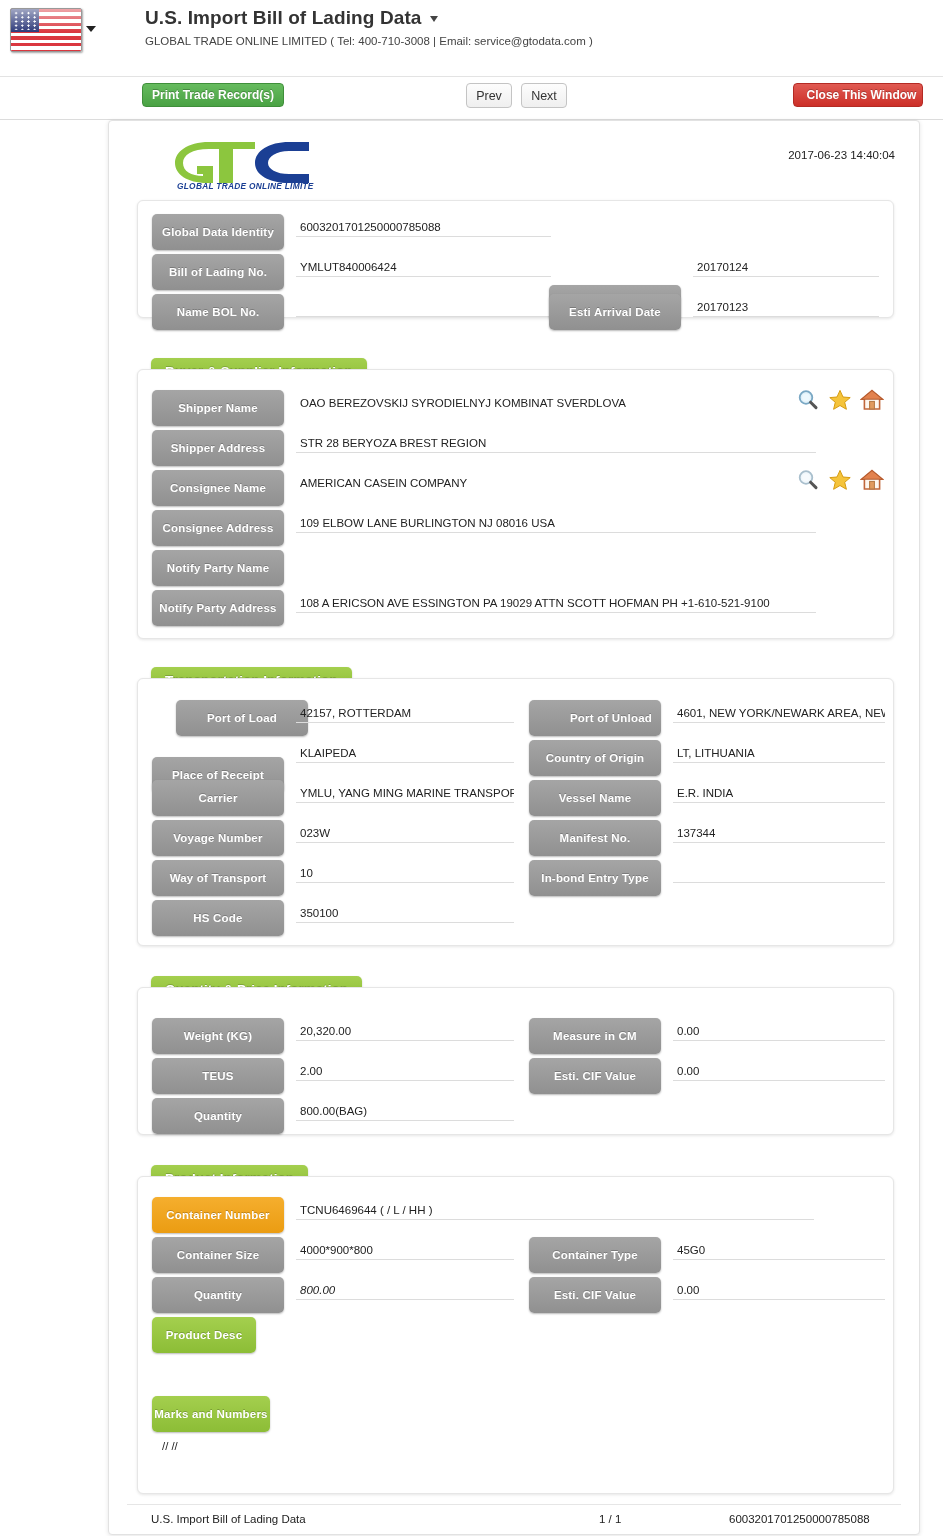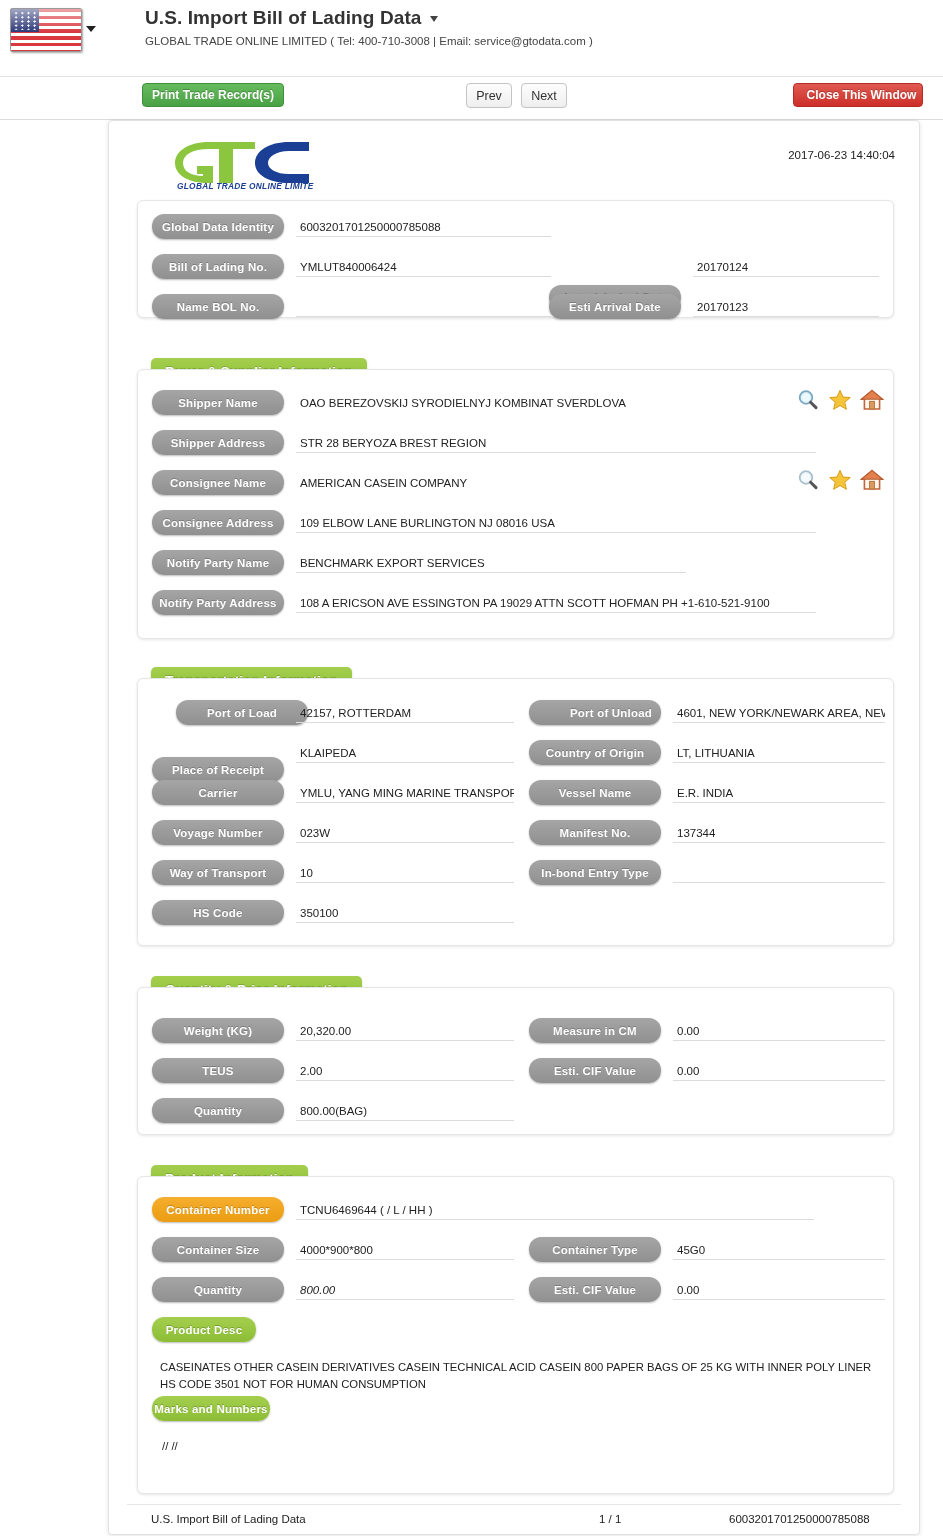--- a/index.html
+++ b/index.html
@@ -61,21 +61,21 @@
   
   .card { position:absolute; background:#fff; border:1px solid #e6e6e6; border-radius:6px;
           box-shadow:0 1px 3px rgba(0,0,0,.10); }
 
   .section-title { position:absolute; height:27px; padding:0 14px; display:flex; align-items:center;
       color:#fff; font-size:13.5px; font-weight:bold; border-radius:5px;
       background:linear-gradient(to bottom,#a4cf4e,#8cbd36); box-shadow:0 1px 2px rgba(0,0,0,.22);
       text-shadow:0 -1px 0 rgba(0,0,0,.18); white-space:nowrap; }
 
   
-  .pill { position:absolute; height:25px; width:132px; border-radius:12px; display:flex;
+  .pill { position:absolute; height:36px; width:132px; border-radius:5px; display:flex;
       align-items:center; justify-content:center; color:#fff; font-size:11.5px; font-weight:bold;
       background:linear-gradient(to bottom,#a5a5a5,#909090); box-shadow:0 1px 2px rgba(0,0,0,.28);
       text-shadow:0 -1px 0 rgba(0,0,0,.22); white-space:nowrap; letter-spacing:.2px; }
   .pill.orange { background:linear-gradient(to bottom,#f5ae2e,#eb9c12); }
   .pill.green  { background:linear-gradient(to bottom,#a4cf4e,#8cbd36); width:104px; }
   .pill.green.wide { width:118px; }
 
   .val { position:absolute; font-size:11.5px; color:#222; border-bottom:1px solid #dcdcdc;
       padding:0 0 3px 4px; height:20px; line-height:20px; overflow:hidden; white-space:nowrap; }
   .val.noline { border-bottom:none; }
@@ -153,21 +153,20 @@
     <div class="pill" style="left:14px; top:60px;">Shipper Address</div>
     <div class="val" style="left:158px; top:63px; width:520px;">STR 28 BERYOZA BREST REGION</div>
 
     <div class="pill" style="left:14px; top:100px;">Consignee Name</div>
     <div class="val noline" style="left:158px; top:103px; width:600px;">AMERICAN CASEIN COMPANY</div>
 
     <div class="pill" style="left:14px; top:140px;">Consignee Address</div>
     <div class="val" style="left:158px; top:143px; width:520px;">109 ELBOW LANE BURLINGTON NJ 08016 USA</div>
 
     <div class="pill" style="left:14px; top:180px;">Notify Party Name</div>
-    <div class="val" style="left:158px; top:183px; width:390px;">BENCHMARK EXPORT SERVICES</div>
 
     <div class="pill" style="left:14px; top:220px;">Notify Party Address</div>
     <div class="val" style="left:158px; top:223px; width:520px;">108 A ERICSON AVE ESSINGTON PA 19029 ATTN SCOTT HOFMAN PH +1-610-521-9100</div>
 
     <div class="ico" style="left:658px; top:18px;">
       <svg width="24" height="24" viewBox="0 0 24 24">
         <circle cx="10" cy="9.5" r="6.3" fill="#dff0f9" stroke="#7aa8c4" stroke-width="1.8"></circle>
         <circle cx="10" cy="9.5" r="4" fill="#eef8fd" opacity=".9"></circle>
         <line x1="14.6" y1="14.2" x2="20" y2="19.6" stroke="#555" stroke-width="3" stroke-linecap="round"></line>
       </svg>
@@ -265,21 +264,20 @@
     <div class="val" style="left:158px; top:63px; width:218px;">4000*900*800</div>
     <div class="pill" style="left:391px; top:60px;">Container Type</div>
     <div class="val" style="left:535px; top:63px; width:212px;">45G0</div>
 
     <div class="pill" style="left:14px; top:100px;">Quantity</div>
     <div class="val" style="left:158px; top:103px; width:218px;font-style:italic;">800.00</div>
     <div class="pill" style="left:391px; top:100px;">Esti. CIF Value</div>
     <div class="val" style="left:535px; top:103px; width:212px;">0.00</div>
 
     <div class="pill green" style="left:14px; top:140px;">Product Desc</div>
-    <div class="longtext" style="left:22px; top:182px; width:716px;">CASEINATES OTHER CASEIN DERIVATIVES CASEIN TECHNICAL ACID CASEIN 800 PAPER BAGS OF 25 KG WITH INNER POLY LINER HS CODE 3501 NOT FOR HUMAN CONSUMPTION</div>
 
     <div class="pill green wide" style="left:14px; top:219px;">Marks and Numbers</div>
     <div class="longtext" style="left:24px; top:261px; width:716px;">// //</div>
   </div>
 
   <div class="footer-line" style="top:1383px;"></div>
   <div class="foot" style="left:42px;  top:1392px;">U.S. Import Bill of Lading Data</div>
   <div class="foot" style="left:490px; top:1392px;">1 / 1</div>
   <div class="foot" style="left:620px; top:1392px;">6003201701250000785088</div>
 </div>

